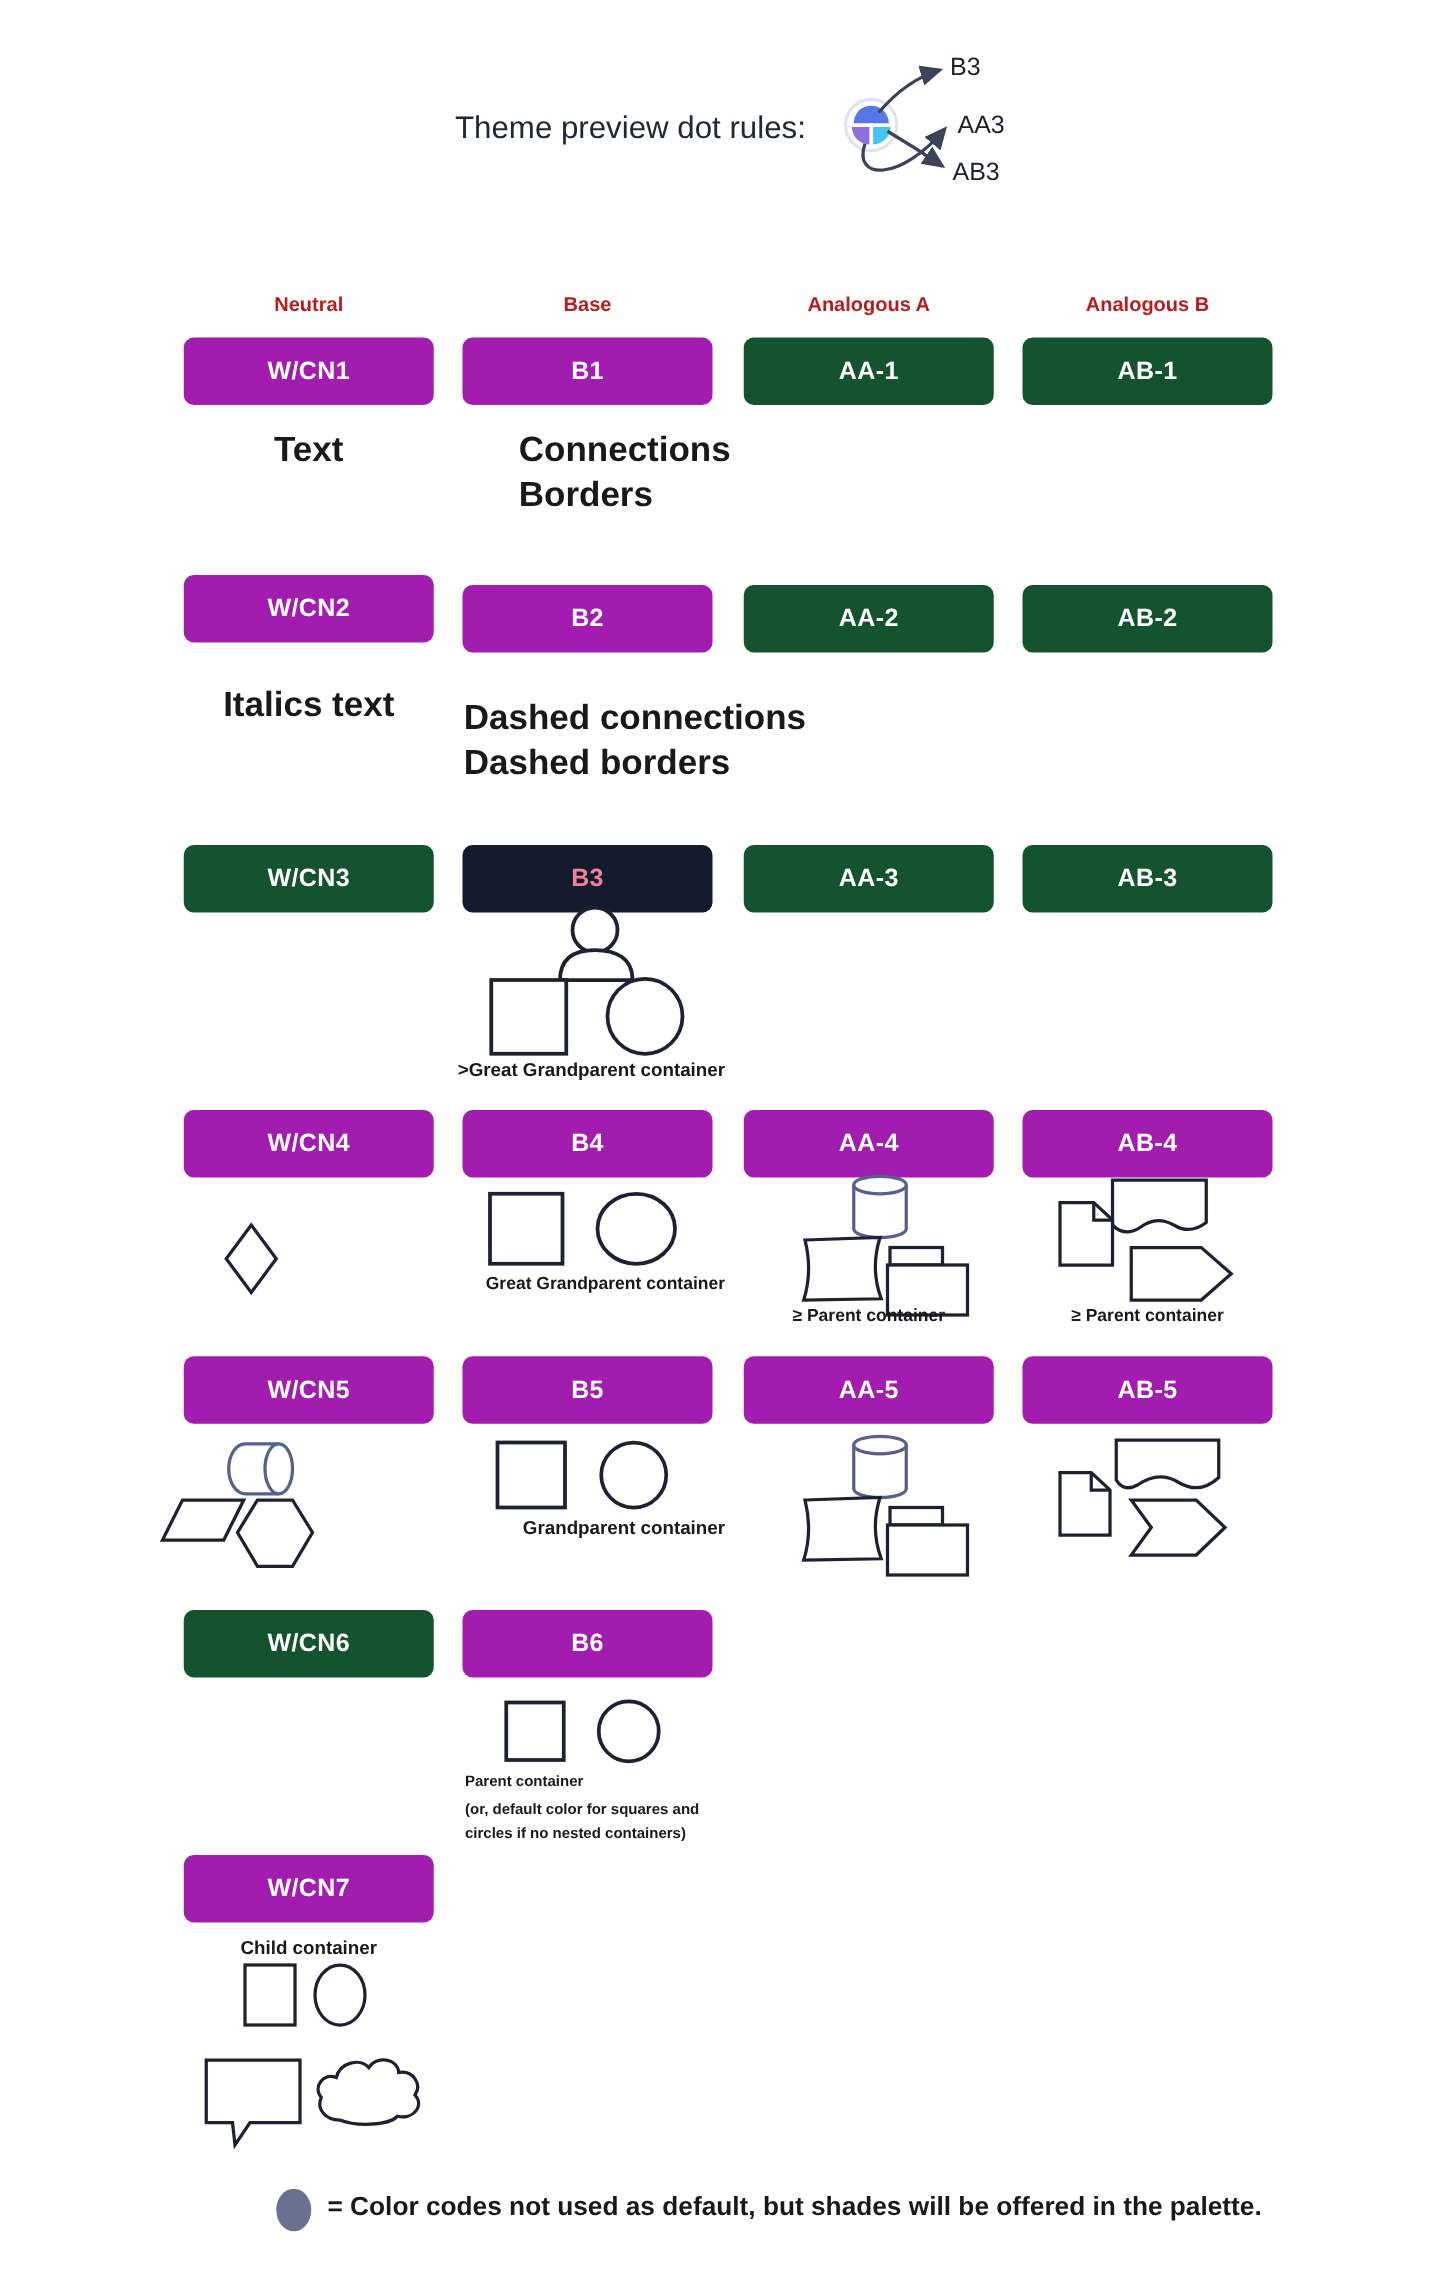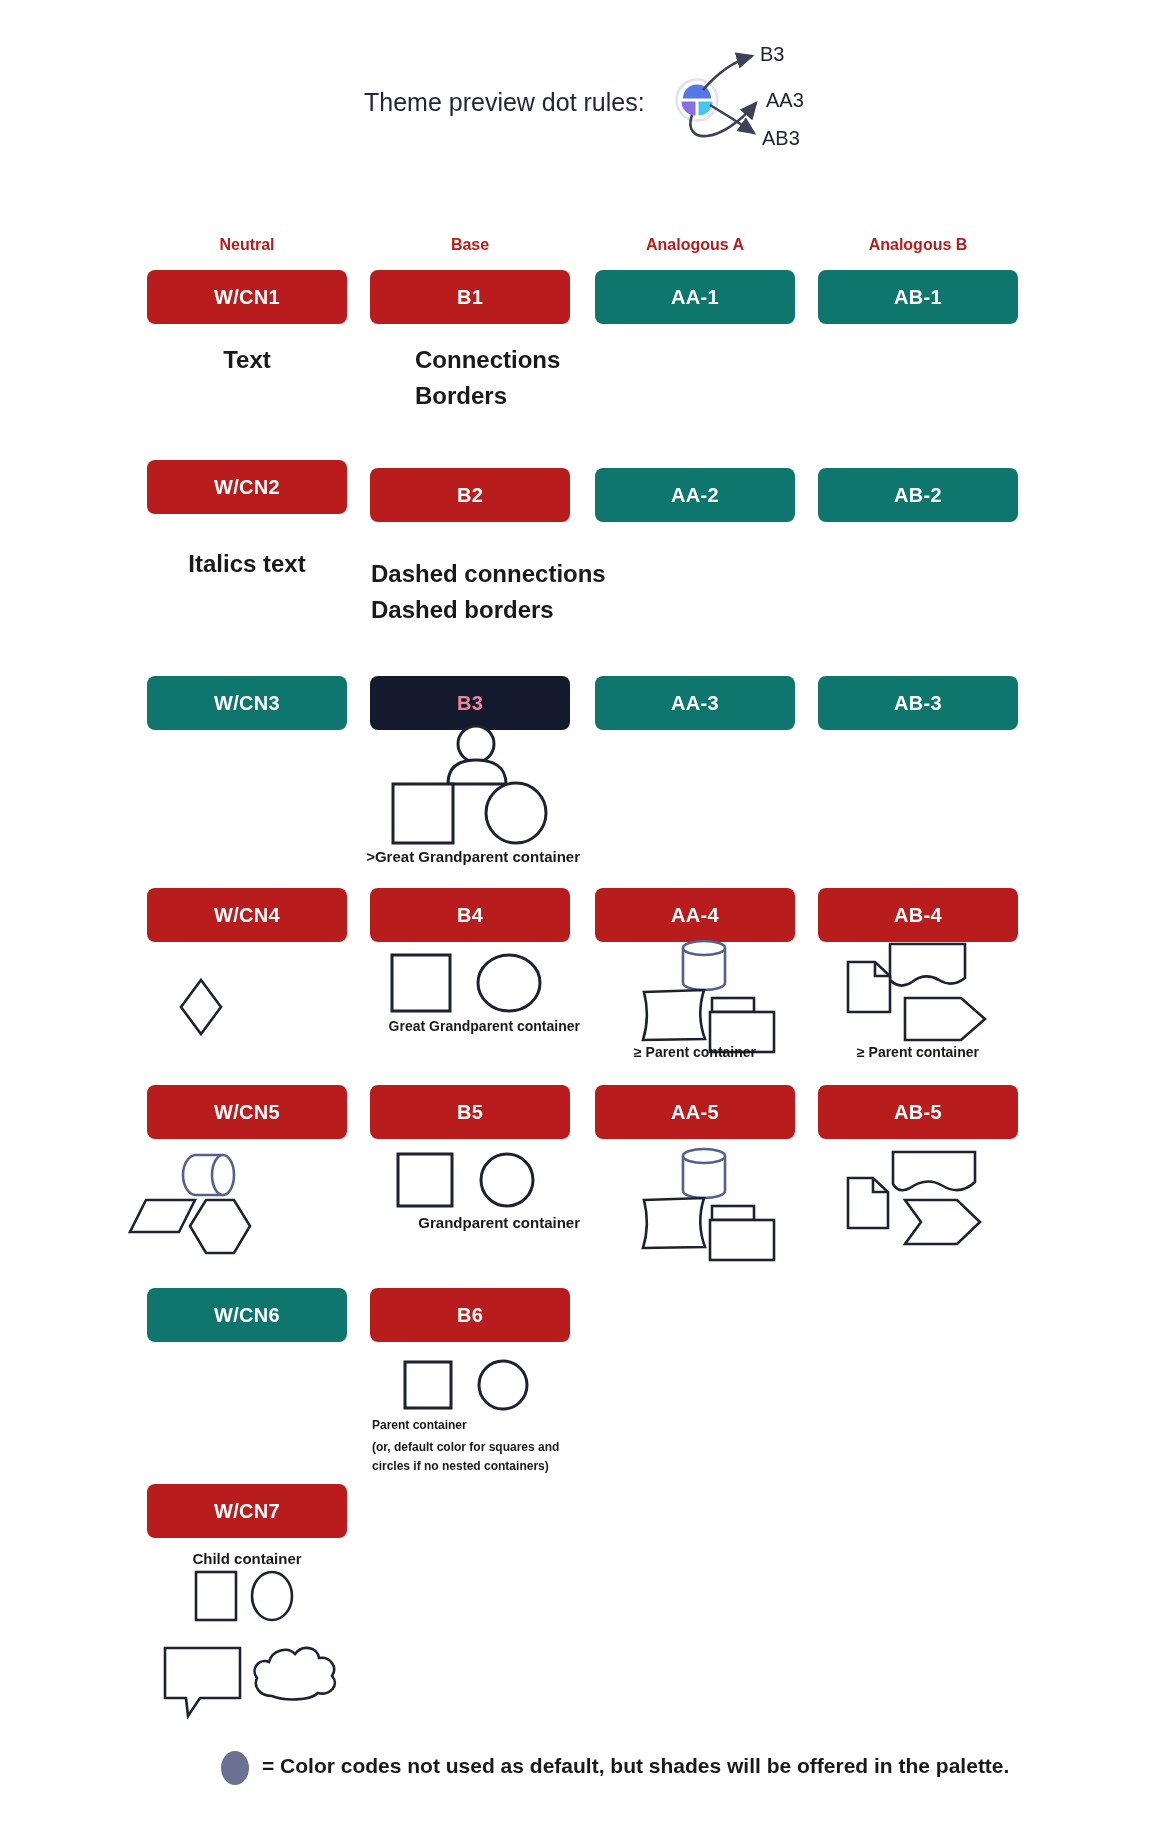--- a/index.html
+++ b/index.html
@@ -2,25 +2,25 @@
 <html><head>
 <meta charset="utf-8">
 <style>
   html,body{margin:0;padding:0;background:#ffffff;}
   body{width:1164px;height:1822px;position:relative;font-family:"Liberation Sans",sans-serif;overflow:hidden;}
   .title{position:absolute;left:364px;top:88px;font-size:25px;font-weight:400;color:#20263c;}
   .dot-label{position:absolute;font-size:20px;font-weight:400;color:#1c2030;}
   .col-header{position:absolute;top:236px;width:200px;text-align:center;font-size:16px;font-weight:700;color:#b91c1c;}
   .badge{position:absolute;width:200px;height:54px;border-radius:8px;display:flex;align-items:center;justify-content:center;
          font-size:20px;font-weight:700;color:#ffffff;letter-spacing:.3px;}
-  .badge.dark{background:#b91c1c;}
-  .badge.gray{background:#0f766e;}
+  .badge.dark{background:#a21caf;}
+  .badge.gray{background:#14532d;}
   .badge.dark-pink{background:#141a2e;color:#f0839b;}
   .annot{position:absolute;font-weight:700;color:#191919;}
-  .annot.big{font-size:24px;line-height:36px;}
+  .annot.big{font-size:28px;line-height:36px;}
   .annot.mid{font-size:12px;line-height:19px;}
   .annot.small{font-size:15px;}
   .annot.tiny{font-size:14px;}
   .center200{width:200px;text-align:center;}
   .center220{width:220px;text-align:right;}
   .footer-text{position:absolute;left:262px;top:1754px;font-size:21px;font-weight:700;color:#191919;}
   .footer-dot{position:absolute;left:221px;top:1751px;width:28px;height:34px;border-radius:50%;background:#6b7190;}
   svg{position:absolute;overflow:visible;}
   .ink{stroke:#1d2133;stroke-width:3;fill:#ffffff;}
   .ink2{stroke:#1d2133;stroke-width:2.6;fill:#ffffff;}

